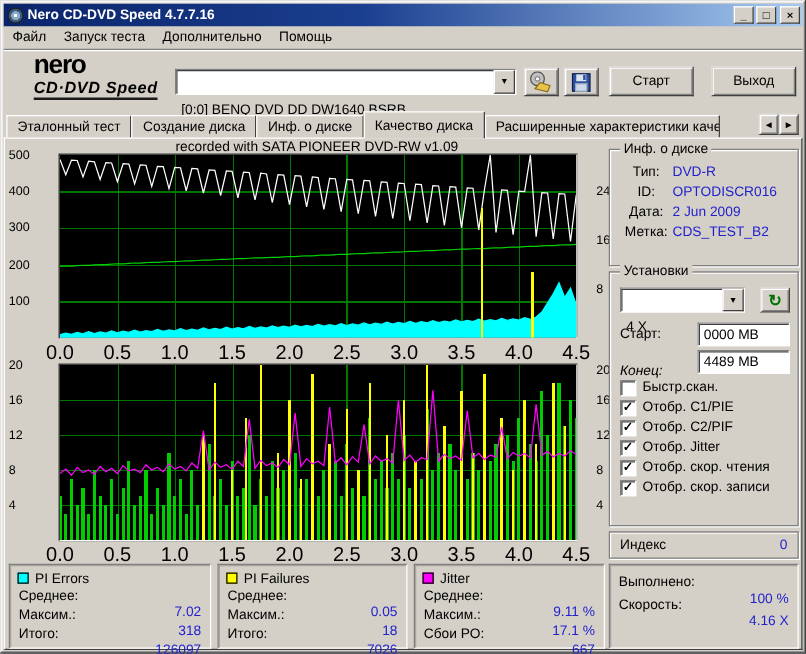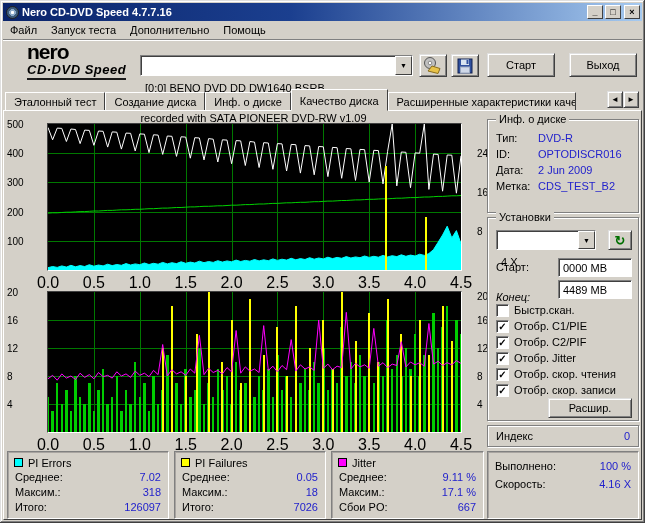--- a/index.html
+++ b/index.html
@@ -63,21 +63,21 @@
   .ytick { position:absolute; font-size:10px; height:11px; line-height:11px; }
   .ytick.left { left:0; }
   .ytick.right { text-align:left;margin-left:11px; }
   .xtick { position:absolute; font-size:16px; width:26px; text-align:center; }
 
   
   .group { position:absolute; border:1px solid #808080; box-shadow:1px 1px 0 #ffffff, inset 1px 1px 0 #ffffff; }
   .group-caption { position:absolute; top:-7px; left:8px; background:#d4d0c8; padding:0 3px; font-size:11px; }
   #group-discinfo { left:483px; top:8px; width:152px; height:94px; }
   #group-settings { left:483px; top:106px; width:152px; height:204px; }
-  .info-rows { position:absolute; top:12px; left:8px; right:4px; }
+  .info-rows { position:absolute; top:12px; left:8px; right:4px;text-align:center; }
   .info-row { height:16px; display:flex; }
   .info-label { width:42px; }
   .info-value { color:#2222cc; white-space:nowrap; }
 
   .speed-combo { left:8px; top:12px; width:100px; height:20px; }
   .refresh-btn { position:absolute; left:120px; top:12px; width:24px; height:20px; color:#007000; font-weight:bold; font-size:13px; }
   .set-label { position:absolute; left:8px; }
   .start-label { top:43px; } .end-label { top:73px;font-style:italic; }
   .tb-input { position:absolute; left:70px; width:74px; height:19px; background:#fff; border:1px solid;
               border-color:#808080 #fff #fff #808080; box-shadow:inset 1px 1px #404040; font-family:inherit; font-size:11px; padding:0 4px; }
@@ -96,21 +96,21 @@
   .stat-box { position:absolute; top:340px; height:68px; border:1px solid; border-color:#808080 #fff #fff #808080;
               box-shadow:inset 1px 1px #a8a4a0; }
   #box-pi-errors { left:3px; width:162px; }
   #box-pi-failures { left:170px; width:152px; }
   #box-jitter { left:327px; width:153px; }
   #box-status { left:483px; width:152px; }
   .stat-title { display:flex; align-items:center; padding:4px 6px 1px; height:18px; }
   .swatch { width:9px; height:9px; border:1px solid #000; margin-right:5px; }
   .stat-rows { padding:0 2px; }
   .stat-row { display:flex; justify-content:space-between; padding:1px 5px; height:15px; }
-  .stat-value { color:#2222cc; }
+  .stat-value { color:#2222cc;margin-top:13px; }
   #box-status .stat-rows { padding-top:7px; }
   #box-status .stat-row { height:18px; }
 </style>
 </head>
 <body>
 
 <div class="window">
 
   <div class="titlebar">
     <span class="app-icon"></span>
@@ -304,21 +304,20 @@
           </div>
           <div class="cb-row">
             <span class="cb-box">✓</span>
             <span class="cb-label">Отобр. скор. чтения</span>
           </div>
           <div class="cb-row">
             <span class="cb-box">✓</span>
             <span class="cb-label">Отобр. скор. записи</span>
           </div>
         </div>
-      <button class="btn adv-btn">Расшир.</button>
     </div>
 
     <div class="index-panel">
       <span>Индекс</span>
       <span class="index-value">0</span>
     </div>
 
     <div class="stat-box" id="box-pi-errors">
       <div class="stat-title">
         <span class="swatch" id="sw-pi-errors" style="background: rgb(0, 255, 255);"></span>

